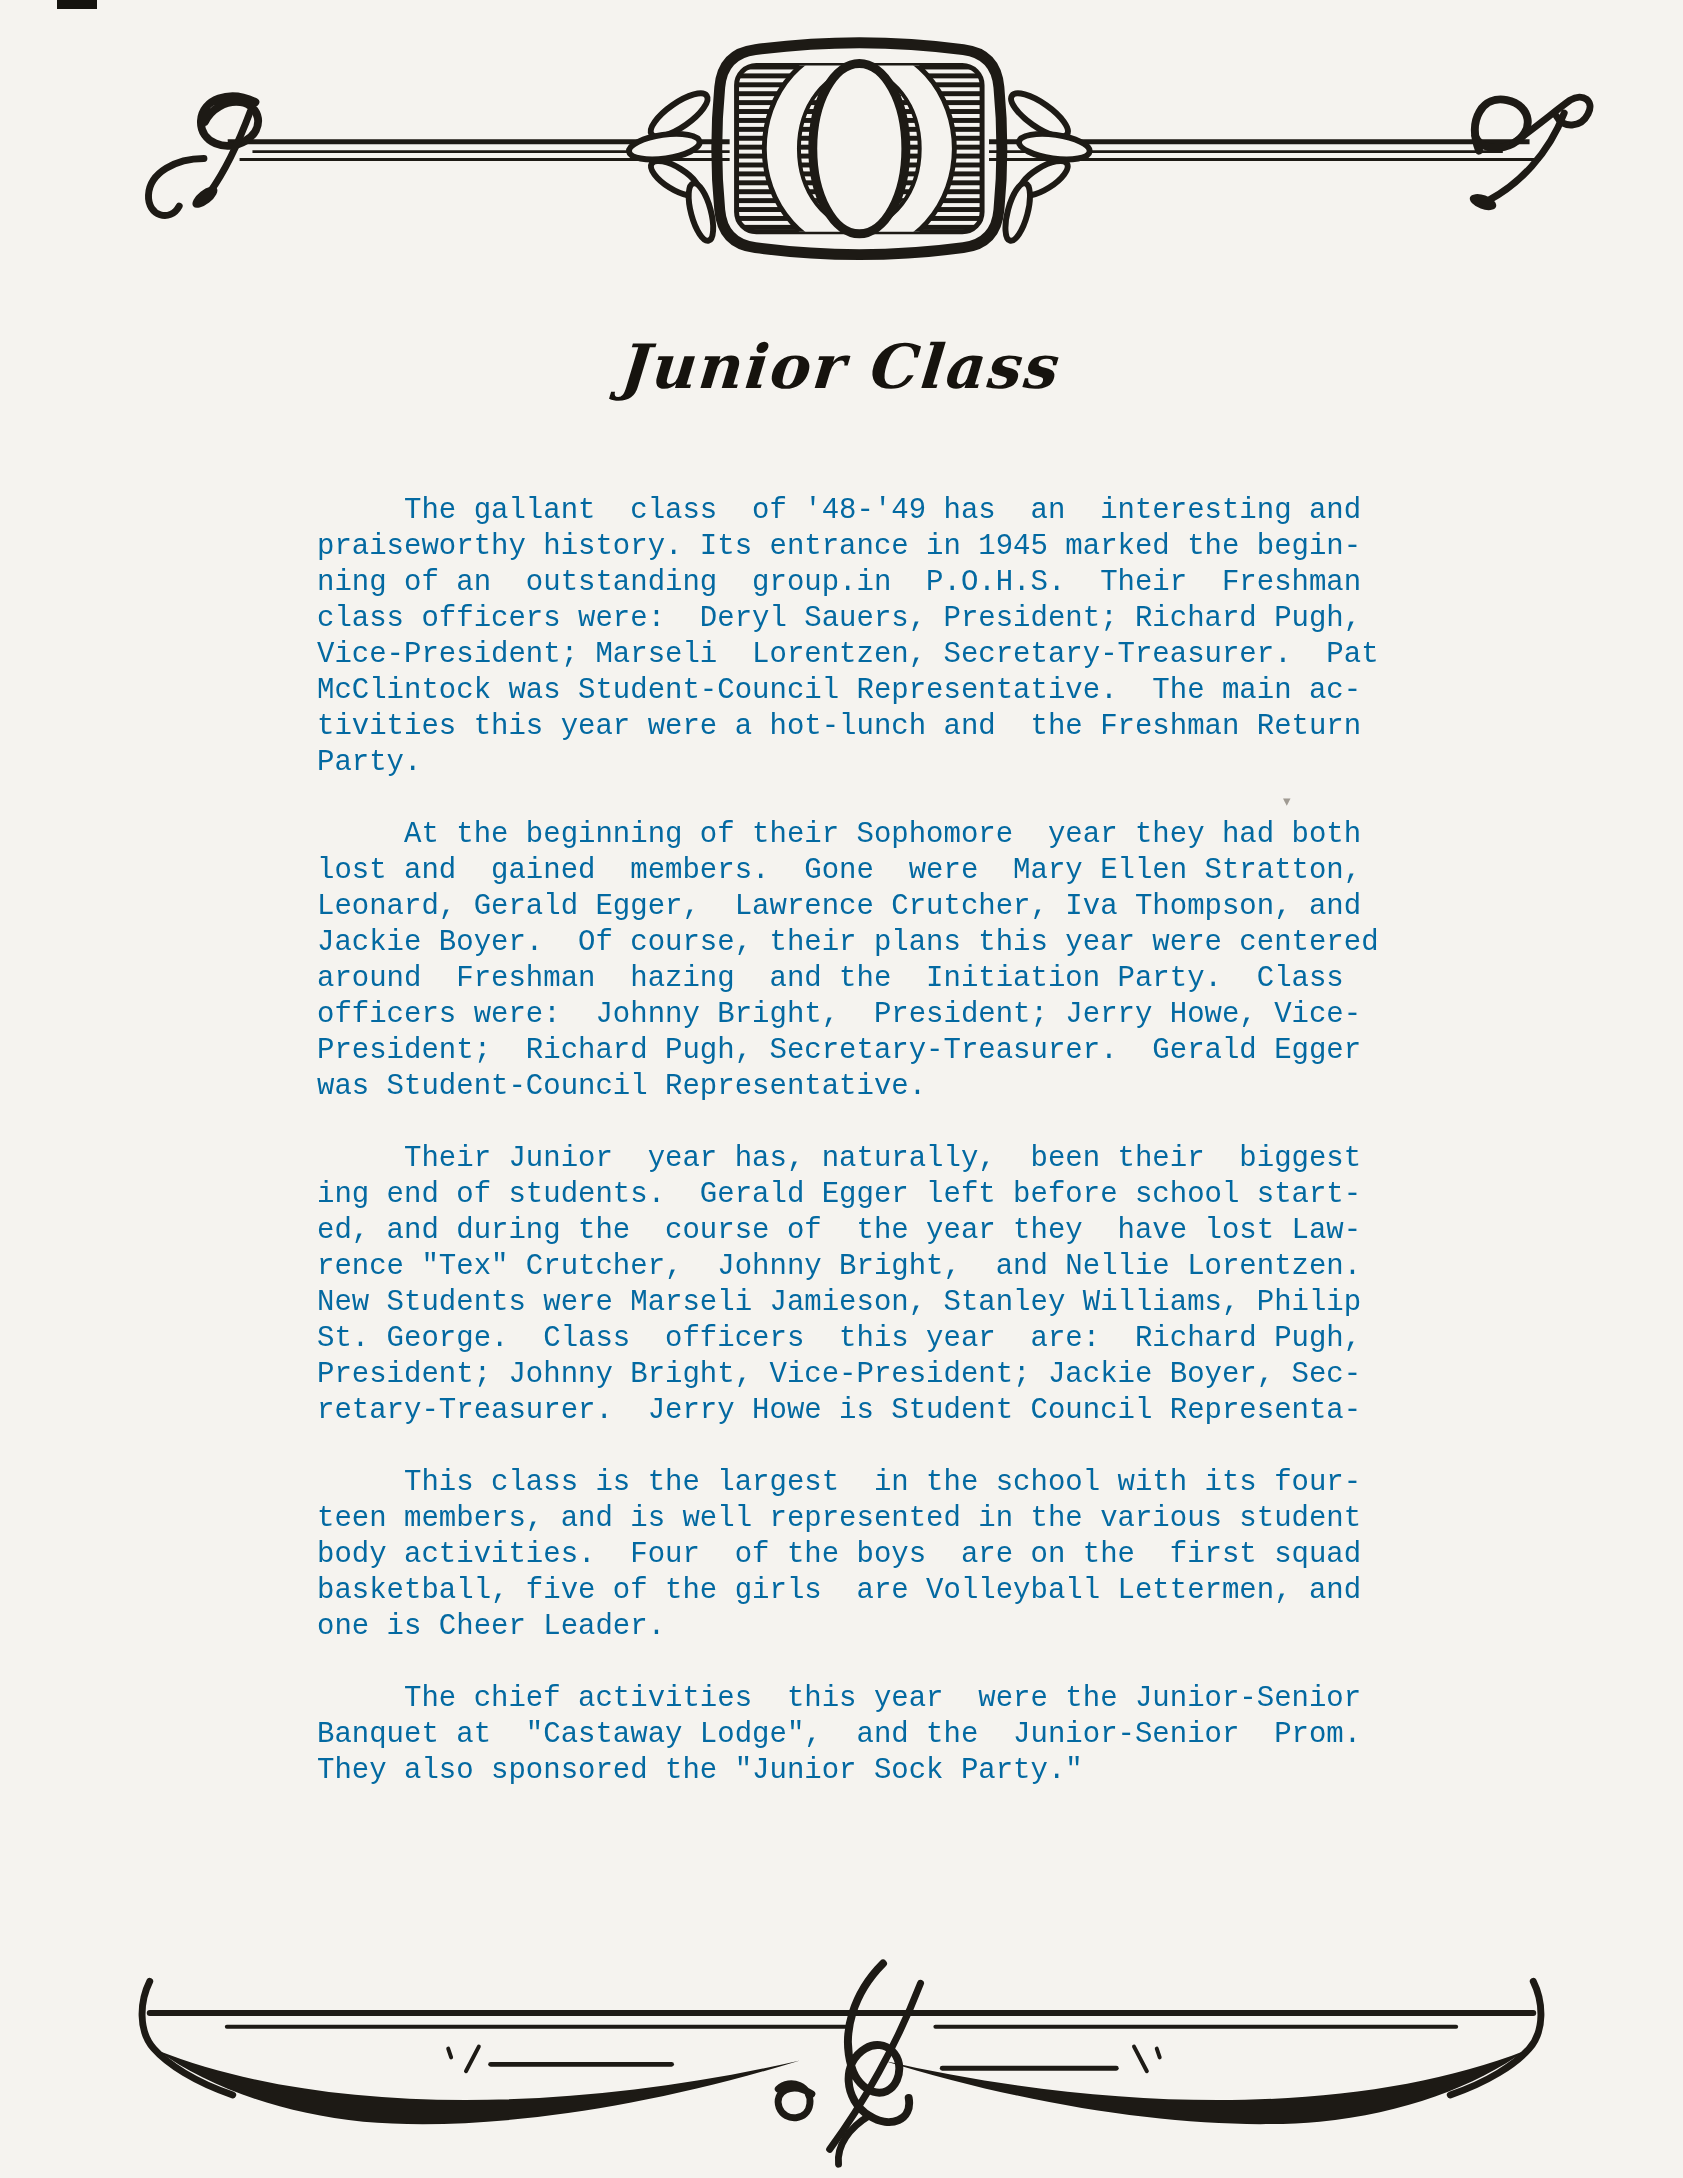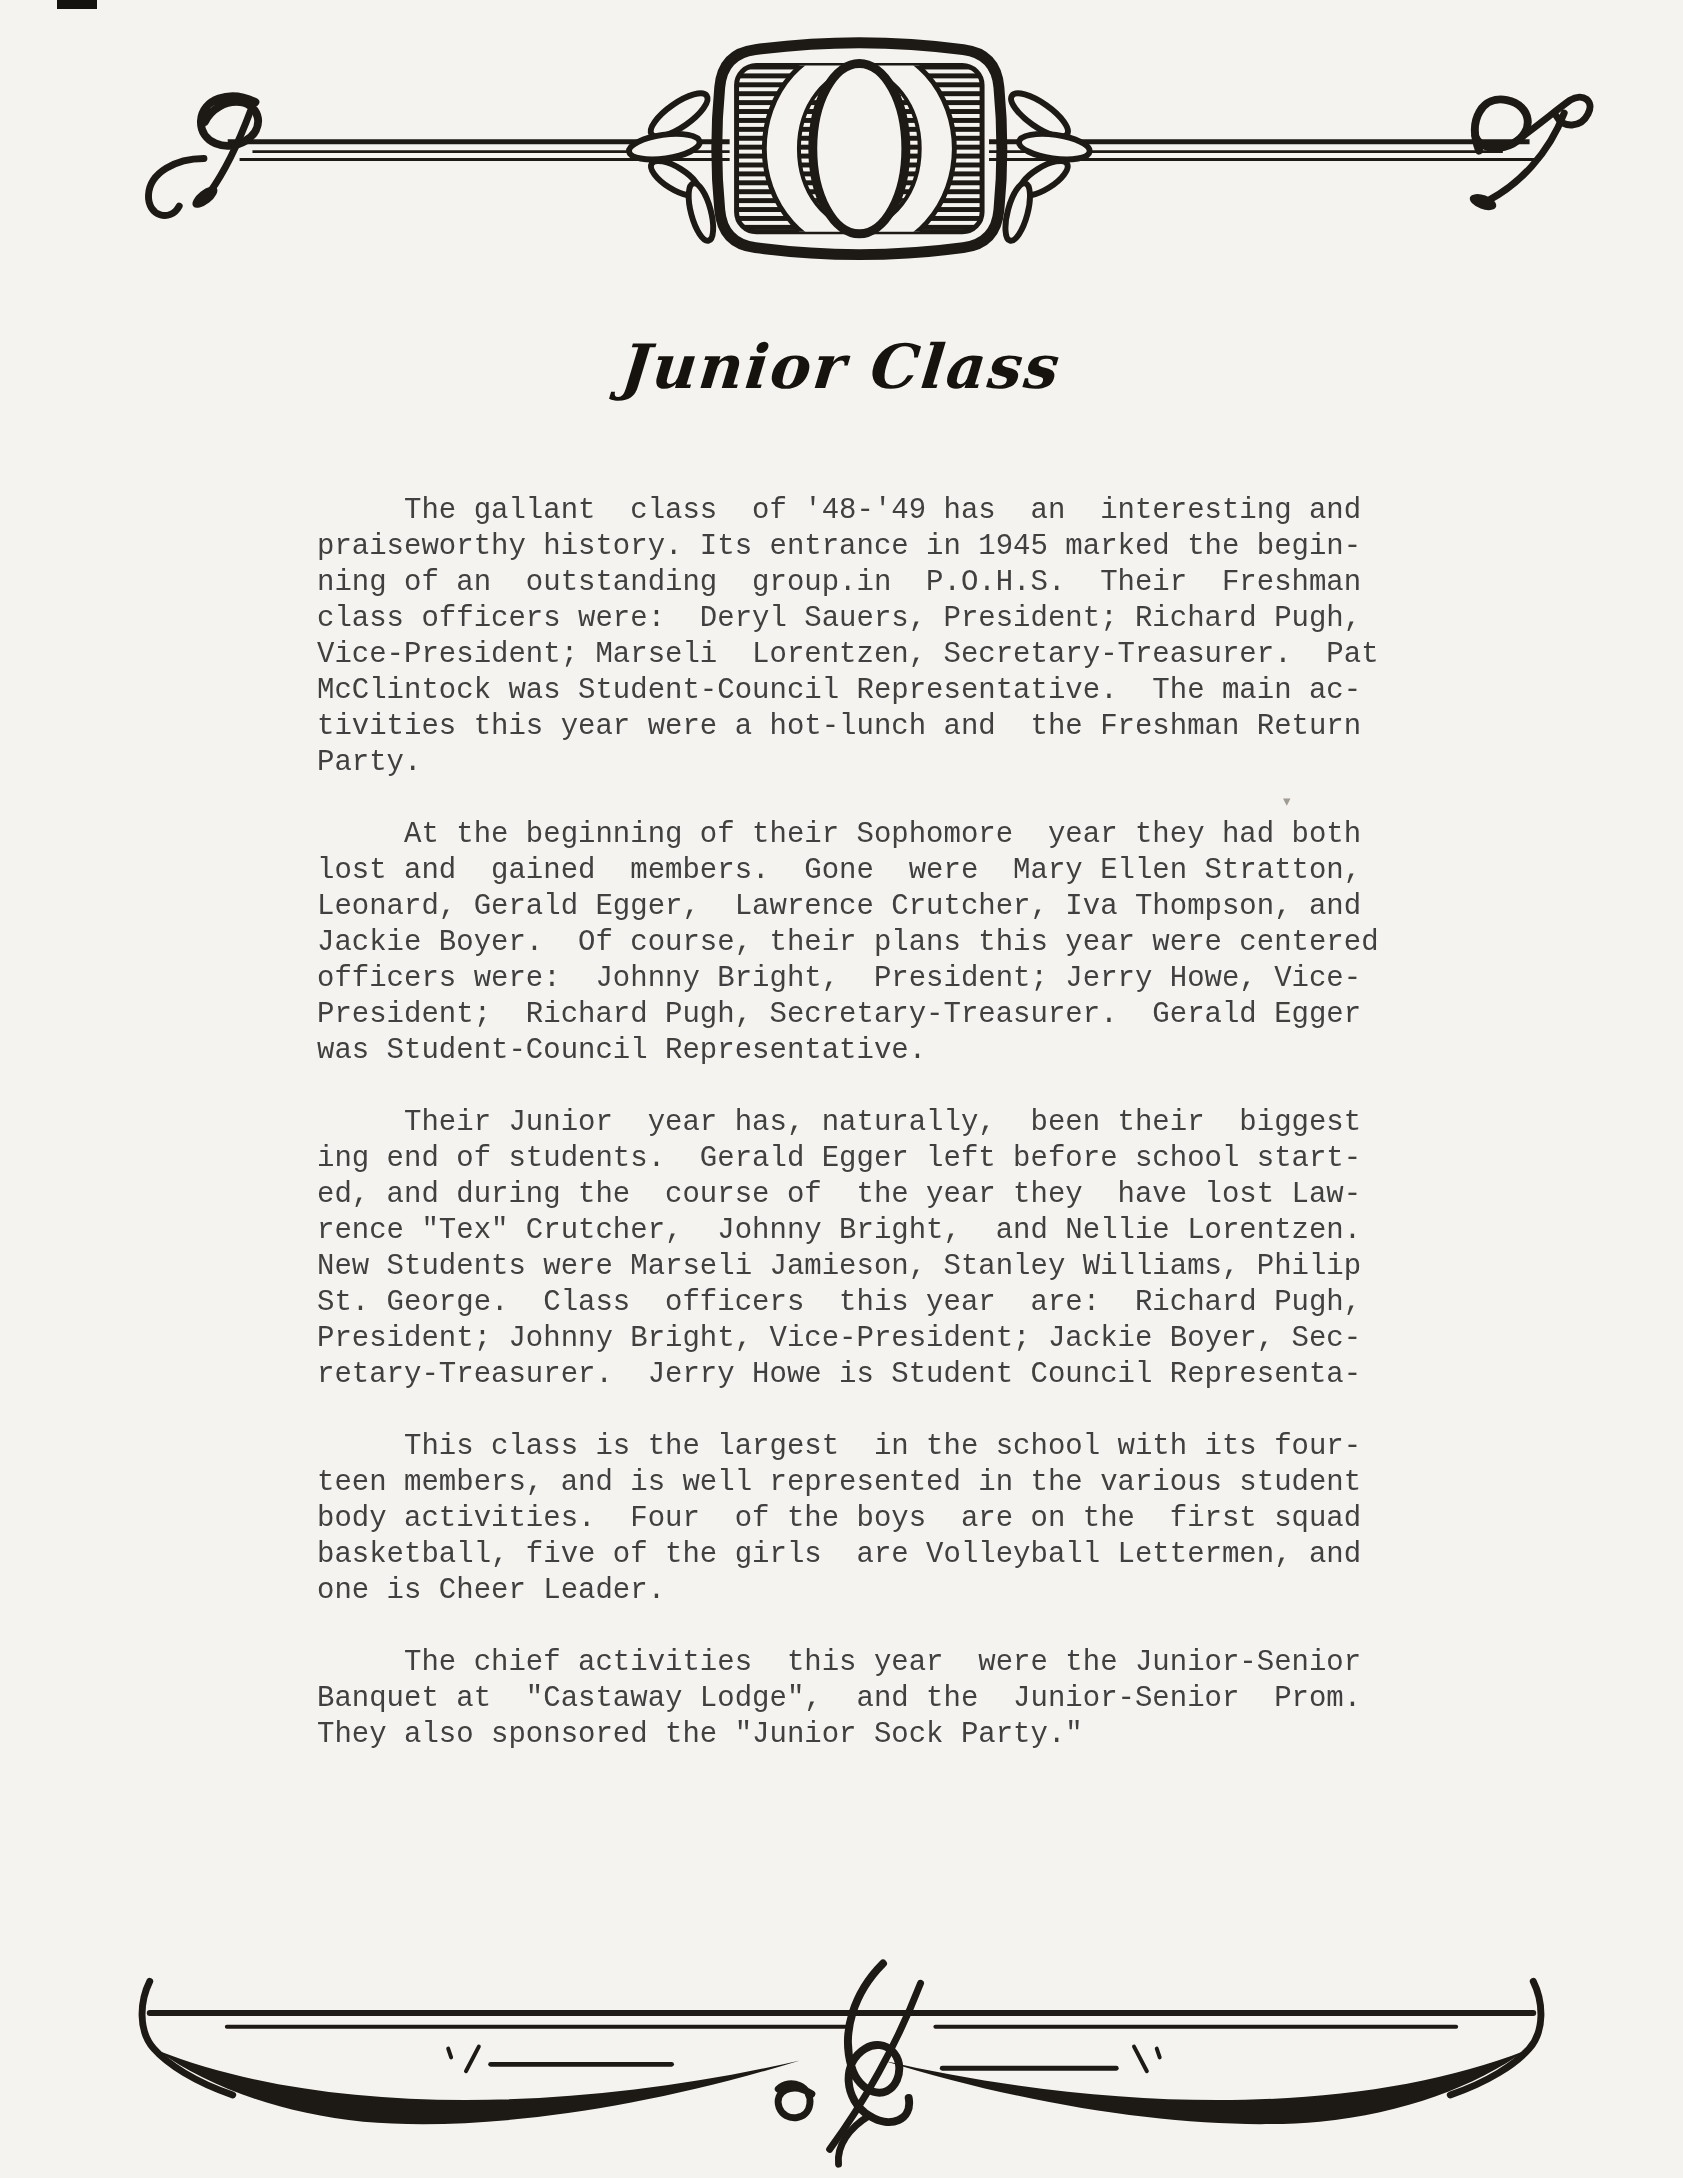--- a/index.html
+++ b/index.html
@@ -21,21 +21,21 @@
     text-align:center;
     font-family:"DejaVu Serif", serif;
     font-style:italic;font-weight:bold;
     font-size:61px;letter-spacing:2px;
     color:#16130e;
     transform:skewX(-6deg);
   }
   .body-text{
     position:absolute;left:317px;top:493px;
     font-size:29px;line-height:36px;
-    color:#404040;
+    color:#0369a1;
   }
   .paragraph{margin:0 0 36px 0;}
   .paragraph:last-child{margin-bottom:0;}
   .line{white-space:pre;}
   .stray-mark{
     position:absolute;left:1283px;top:792px;
     font-size:15px;color:#a09b93;
     font-family:"DejaVu Sans", sans-serif;
   }
   .footer-svg{position:absolute;left:0;top:1926px;}
@@ -122,20 +122,21 @@
         <div class="line">Vice-President; Marseli  Lorentzen, Secretary-Treasurer.  Pat</div>
         <div class="line">McClintock was Student-Council Representative.  The main ac-</div>
         <div class="line">tivities this year were a hot-lunch and  the Freshman Return</div>
         <div class="line">Party.</div>
       </div>
       <div class="paragraph">
         <div class="line">     At the beginning of their Sophomore  year they had both</div>
         <div class="line">lost and  gained  members.  Gone  were  Mary Ellen Stratton,</div>
         <div class="line">Leonard, Gerald Egger,  Lawrence Crutcher, Iva Thompson, and</div>
         <div class="line">Jackie Boyer.  Of course, their plans this year were centered</div>
+        <div class="line">around  Freshman  hazing  and the  Initiation Party.  Class</div>
         <div class="line">officers were:  Johnny Bright,  President; Jerry Howe, Vice-</div>
         <div class="line">President;  Richard Pugh, Secretary-Treasurer.  Gerald Egger</div>
         <div class="line">was Student-Council Representative.</div>
       </div>
       <div class="paragraph">
         <div class="line">     Their Junior  year has, naturally,  been their  biggest</div>
         <div class="line">ing end of students.  Gerald Egger left before school start-</div>
         <div class="line">ed, and during the  course of  the year they  have lost Law-</div>
         <div class="line">rence "Tex" Crutcher,  Johnny Bright,  and Nellie Lorentzen.</div>
         <div class="line">New Students were Marseli Jamieson, Stanley Williams, Philip</div>

